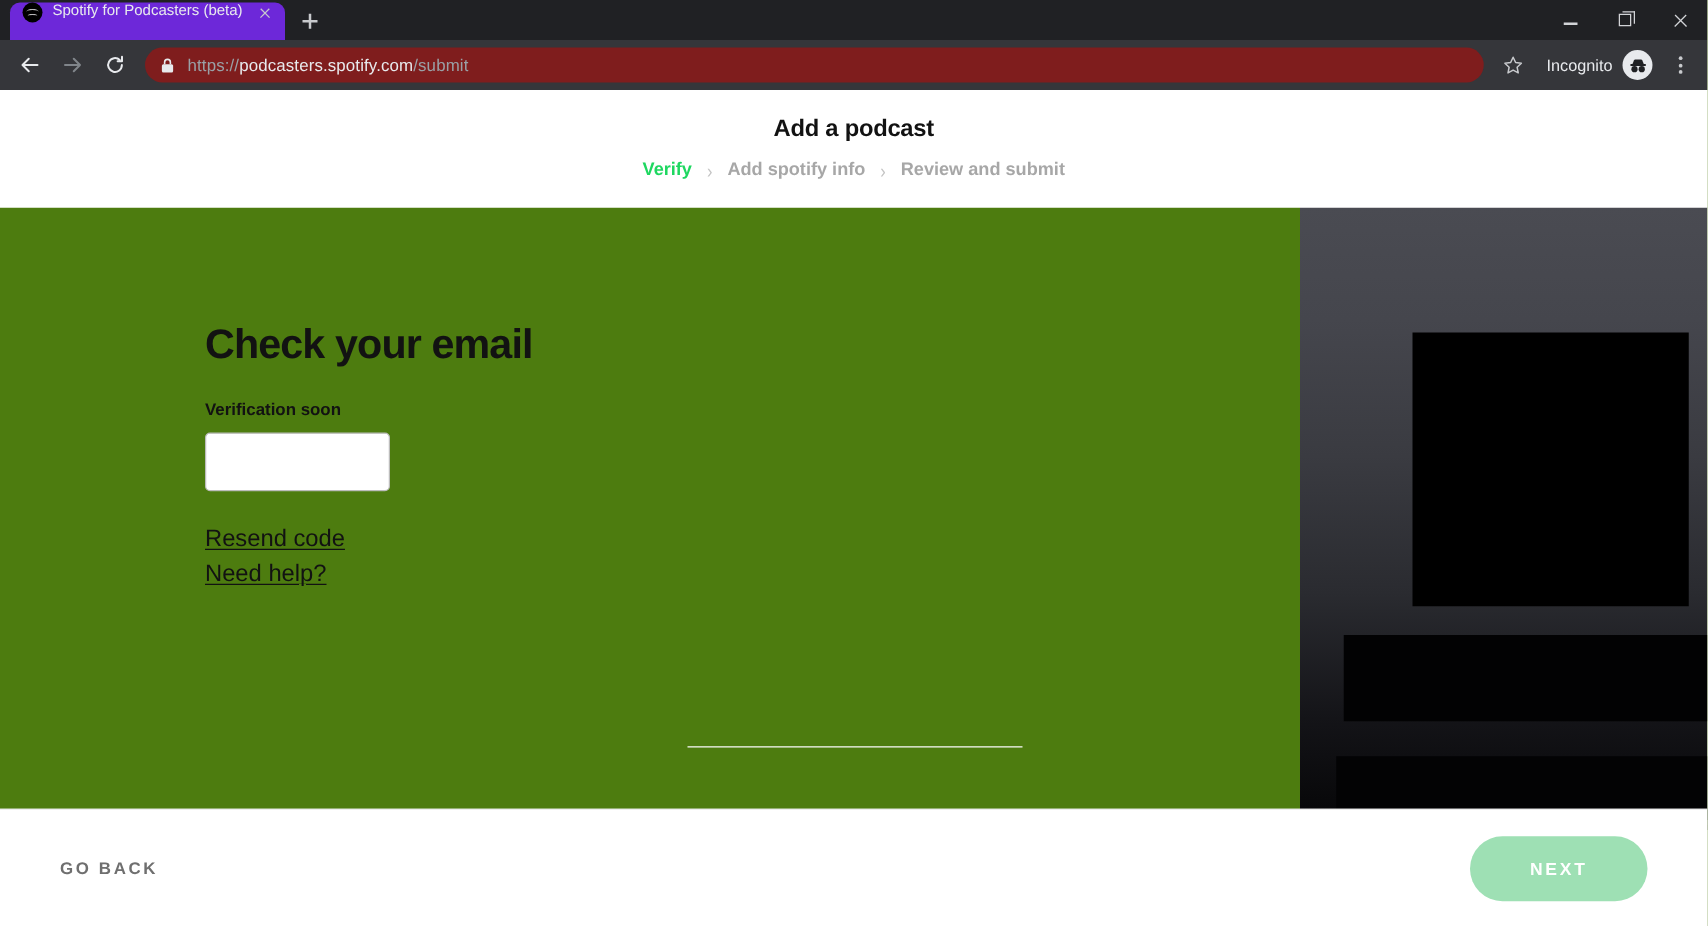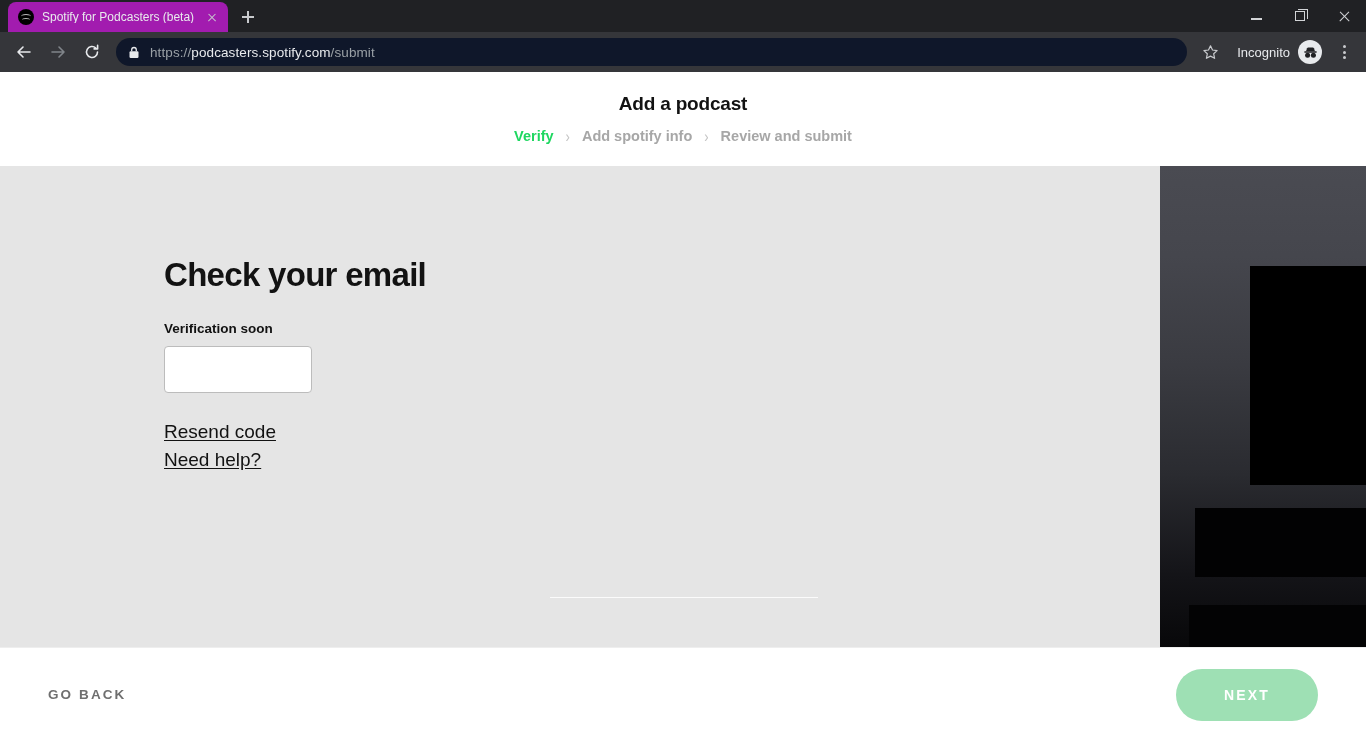--- a/index.html
+++ b/index.html
@@ -28,24 +28,23 @@
     align-items: flex-end;
     padding-left: 8px;
     position: relative;
     flex: none;
   }
 
   .tab {
     height: 30px;
     min-width: 220px;
     max-width: 230px;
-    background: #a21caf;
+    background: #6d28d9;
     border-radius: 8px 8px 0 0;
     display: flex;
-    align-items: center;
     padding: 0 8px 0 10px;
     gap: 8px;
   }
 
   .tab-favicon {
     width: 16px; height: 16px;
     border-radius: 50%;
     background: #000000;
     position: relative;
     flex: none;
@@ -146,21 +145,21 @@
     width: 32px; height: 32px;
     display: flex; align-items: center; justify-content: center;
     border-radius: 50%;
     cursor: pointer;
   }
   .navbtn svg { display: block; }
 
   .omnibox {
     flex: 1;
     height: 28px;
-    background: #0f172a;
+    background: #7f1d1d;
     border-radius: 14px;
     display: flex;
     align-items: center;
     padding: 0 12px;
     margin: 0 6px;
     gap: 10px;
     min-width: 0;
   }
   .lock { width: 12px; height: 13px; flex: none; }
   .url {
@@ -265,23 +264,23 @@
 
   
   .modal-body {
     position: absolute;
     top: 94px; left: 0; right: 0;
     bottom: 77px;
     display: flex;
   }
 
   .left-pane {
-    width: 1160px;
-    position: relative;
-    background: #e5e5e5;
+    width: 1040px;
+    position: relative;
+    background: #4d7c0f;
     flex: none;
   }
 
   .form-wrap {
     padding-left: 164px;
     padding-top: 91px;
   }
 
   .h1 {
     font-size: 33px;

